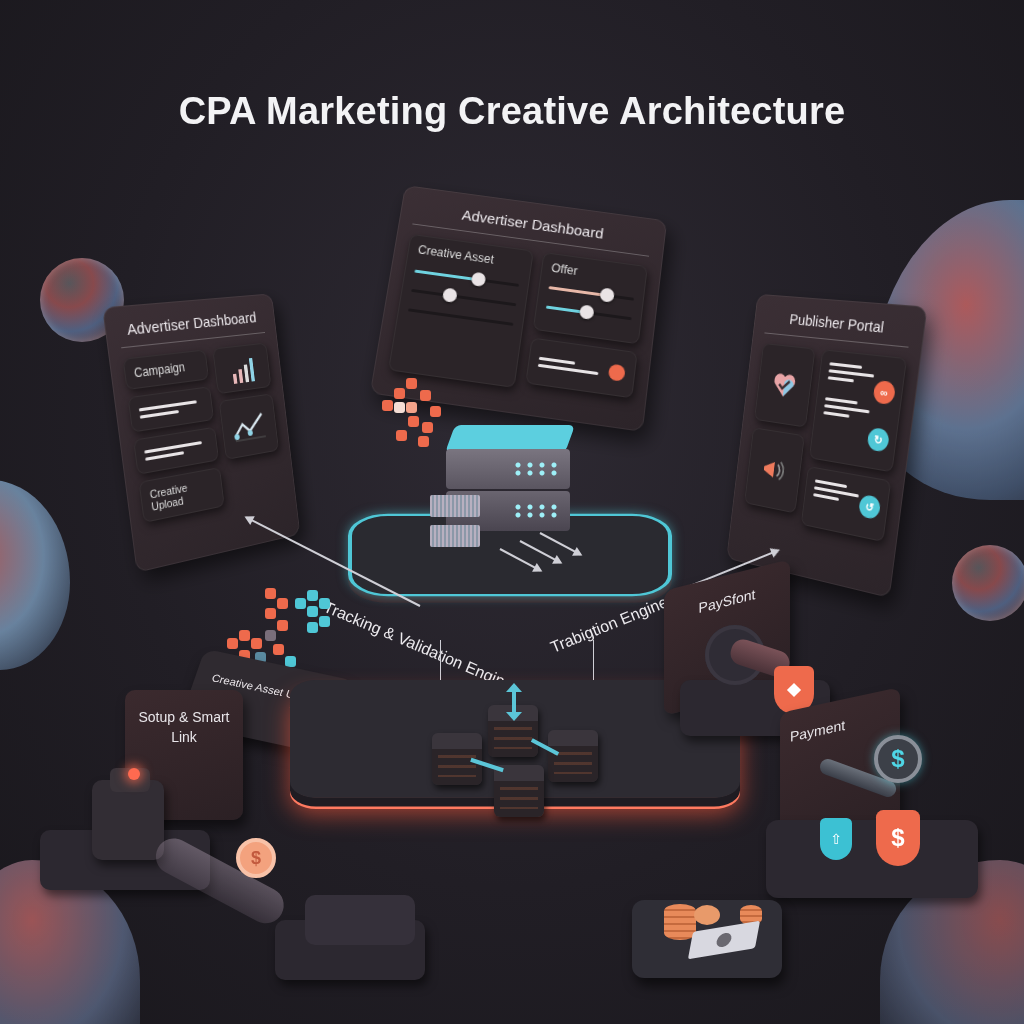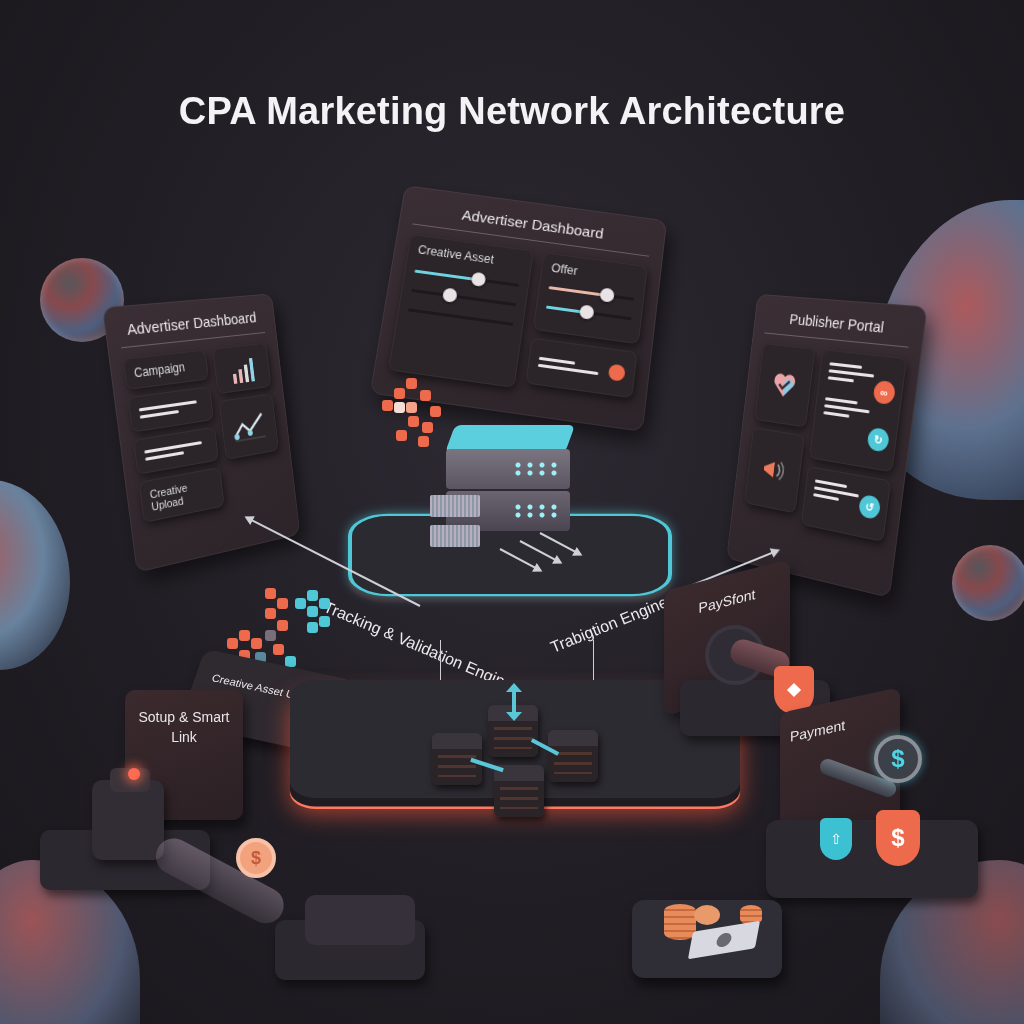--- a/index.html
+++ b/index.html
@@ -92,21 +92,21 @@
 </head>
 <body>
 
 <div class="abs blob blob-right-top"></div>
 <div class="abs blob blob-left-mid"></div>
 <div class="abs blob blob-left-bottom"></div>
 <div class="abs blob blob-right-bottom"></div>
 <div class="abs bubble" style="left:40px;top:258px;width:84px;height:84px;"></div>
 <div class="abs bubble" style="left:952px;top:545px;width:76px;height:76px;"></div>
 
-<div class="abs title">CPA Marketing Network Architecture</div>
+<div class="abs title">CPA Marketing Creative Architecture</div>
 
 <div class="abs panel skew-left" style="left:112px;top:300px;width:190px;height:255px;">
   <div class="panel-title">Advertiser Dashboard</div>
   <div style="display:flex;gap:8px;">
     <div style="flex:1.5;display:flex;flex-direction:column;gap:7px;">
       <div class="card" style="font-size:12px;">Campaign</div>
       <div class="card">
         <div class="line" style="width:90%;"></div>
         <div class="line" style="width:60%;"></div>
       </div>

